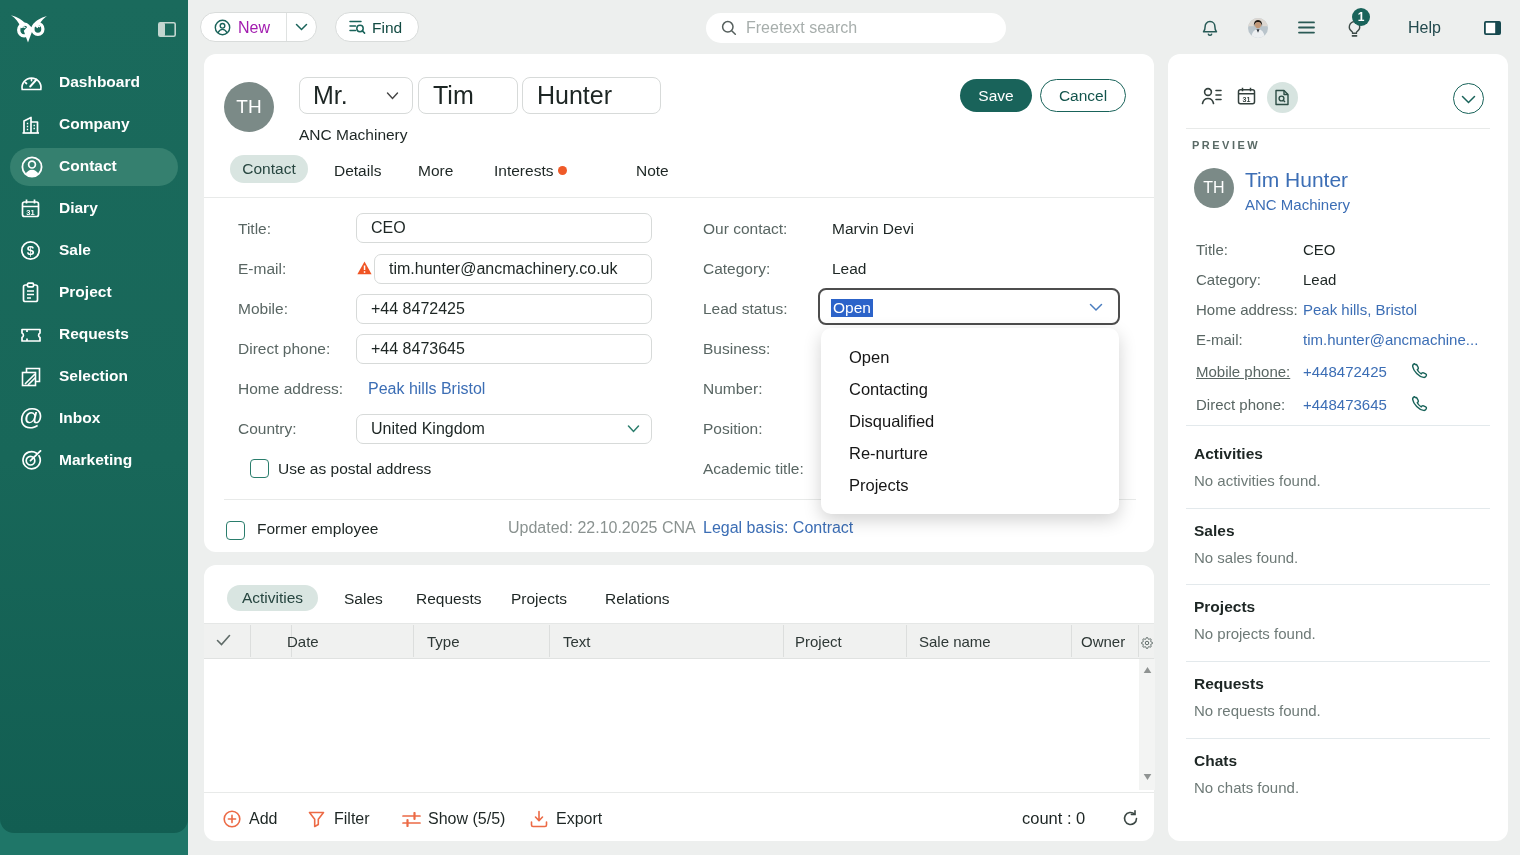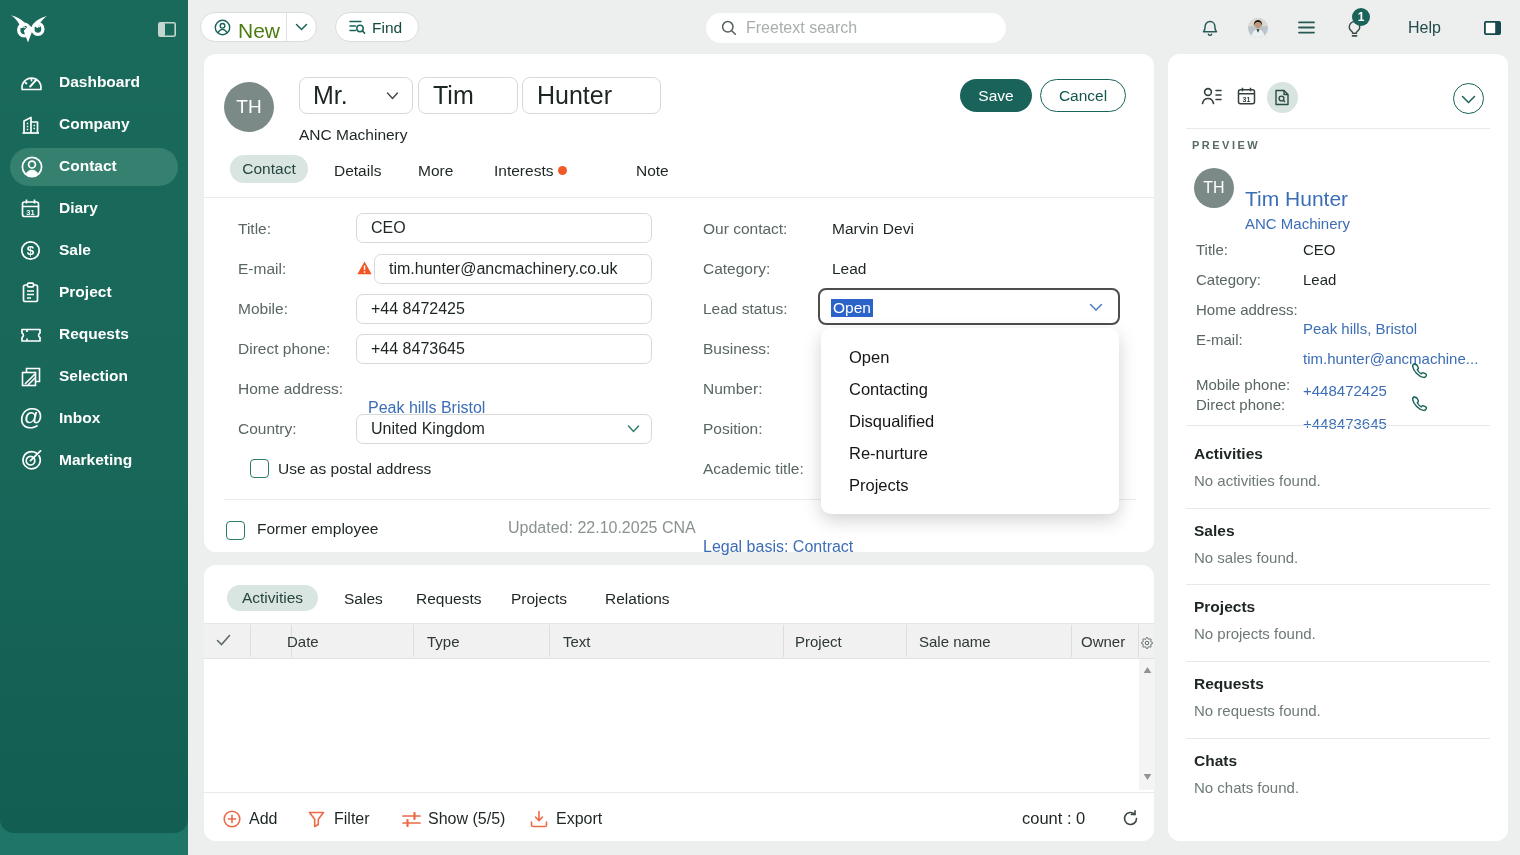--- a/index.html
+++ b/index.html
@@ -3,21 +3,21 @@
 <meta charset="utf-8">
 <style>
 * { margin:0; padding:0; box-sizing:border-box; }
 html,body { width:1520px; height:855px; }
 body { font-family:"Liberation Sans",sans-serif; background:#edefee; overflow:hidden; position:relative; color:#1d2624; }
 .abs { position:absolute; }
 .card { position:absolute; background:#fff; border-radius:12px; }
 .lbl { position:absolute; color:#596663; font-size:15.5px; }
 .val { position:absolute; color:#1d2624; font-size:15.5px; }
 .inp { position:absolute; background:#fff; border:1px solid #d7dad9; border-radius:7px; font-size:16px; color:#1d2624; display:flex; align-items:center; padding-left:14px; }
-.link { color:#3c6eb5;margin-top:19px; }
+.link { color:#3c6eb5; }
 .pill-tab { position:absolute; background:#d9e5e1; border-radius:14px; color:#274640; display:flex; align-items:center; justify-content:center; font-size:15.5px; }
 .tabtxt { position:absolute; font-size:15.5px; color:#1d2624; }
 .hdrline { position:absolute; background:#e8eae9; height:1px; }
 svg { display:block; }
 </style>
 </head>
 <body>
 
 <div class="abs" style="left:0;top:0;width:188px;height:855px;background:#1f7668;"></div>
 <div class="abs" id="sidebar" style="left:0;top:0;width:188px;height:833px;background:linear-gradient(180deg,#1a6a5c 0%,#186759 55%,#125e52 100%);border-radius:0 0 14px 14px;"></div>
@@ -112,21 +112,21 @@
  <path d="M10.5 10.7 L20.5 0.9" stroke-width="1.8"></path>
 </svg>
 
 <div class="abs" style="left:200px;top:12px;width:117px;height:30px;background:#fff;border:1px solid #d9dcdb;border-radius:15px;"></div>
 <div class="abs" style="left:286px;top:13px;width:1px;height:28px;background:#dfe2e1;"></div>
 <svg class="abs" style="left:214px;top:19px;" width="17" height="17" viewBox="0 0 17 17" fill="none" stroke="#19635a" stroke-width="1.4">
  <circle cx="8.5" cy="8.5" r="7.2"></circle>
  <circle cx="8.5" cy="6.8" r="2.3"></circle>
  <path d="M4.2 13.5 Q5.6 10.4 8.5 10.4 Q11.4 10.4 12.8 13.5" stroke-linecap="round"></path>
 </svg>
-<div class="abs" style="left:238px;top:19px;font-size:21px;color:#4d7c0f;">New</div>
+<div class="abs" style="left:238px;top:19px;font-size:16px;color:#a21caf;">New</div>
 <svg class="abs" style="left:295px;top:23px;" width="13" height="8" viewBox="0 0 13 8" fill="none" stroke="#19635a" stroke-width="1.5" stroke-linecap="round">
     <path d="M1.5 1.5 L6.5 6.5 L11.5 1.5"></path>
   </svg>
 
 <div class="abs" style="left:335px;top:12px;width:84px;height:30px;background:#fff;border:1px solid #d9dcdb;border-radius:15px;"></div>
 <svg class="abs" style="left:349px;top:20px;" width="17" height="15" viewBox="0 0 17 15" fill="none" stroke="#19635a" stroke-width="1.5" stroke-linecap="round">
  <path d="M1 1.5 h11 M1 6 h5.5 M1 10.5 h5.5"></path>
  <circle cx="11" cy="8.5" r="3.2"></circle>
  <path d="M13.4 10.9 L15.6 13.1"></path>
 </svg>
@@ -340,21 +340,21 @@
 
 <style>.plbl{position:absolute;left:1196px;color:#596663;font-size:15px;} .pval{position:absolute;left:1303px;font-size:15px;color:#1d2624;} .pval.link{color:#3c6eb5;}</style>
 <div class="plbl" style="top:241px;">Title:</div>
 <div class="pval" style="top:241px;">CEO</div>
 <div class="plbl" style="top:271px;">Category:</div>
 <div class="pval" style="top:271px;">Lead</div>
 <div class="plbl" style="top:301px;">Home address:</div>
 <div class="pval link" style="top:301px;">Peak hills, Bristol</div>
 <div class="plbl" style="top:331px;">E-mail:</div>
 <div class="pval link" style="top:331px;">tim.hunter@ancmachine...</div>
-<div class="plbl" style="top:376px;">Mobile phone:</div>
+<div class="plbl" style="top:363px;text-decoration:underline;">Mobile phone:</div>
 <div class="pval link" style="top:363px;">+448472425</div>
 <svg class="abs" style="left:1411px;top:362px;" width="17" height="17" viewBox="0 0 17 17" fill="none" stroke="#19635a" stroke-width="1.5">
     <path d="M3.8 1.8 C2.6 2.2 1.5 3.2 1.8 4.8 C2.2 7.2 3.8 9.8 6 12 C8.2 14.2 10.8 15.8 13.2 16.2 C14.8 16.5 15.8 15.4 16.2 14.2 C16.4 13.5 16.1 12.9 15.5 12.6 L13.2 11.4 C12.6 11.1 12 11.2 11.5 11.7 L10.8 12.4 C9.6 11.8 7.4 9.9 6.6 8.2 L7.3 7.5 C7.8 7 7.9 6.4 7.6 5.8 L6.4 3.5 C6.1 2.9 5.5 2.6 4.8 2.8 Z" transform="scale(0.95)"></path>
   </svg>
 <div class="plbl" style="top:396px;">Direct phone:</div>
 <div class="pval link" style="top:396px;">+448473645</div>
 <svg class="abs" style="left:1411px;top:395px;" width="17" height="17" viewBox="0 0 17 17" fill="none" stroke="#19635a" stroke-width="1.5">
     <path d="M3.8 1.8 C2.6 2.2 1.5 3.2 1.8 4.8 C2.2 7.2 3.8 9.8 6 12 C8.2 14.2 10.8 15.8 13.2 16.2 C14.8 16.5 15.8 15.4 16.2 14.2 C16.4 13.5 16.1 12.9 15.5 12.6 L13.2 11.4 C12.6 11.1 12 11.2 11.5 11.7 L10.8 12.4 C9.6 11.8 7.4 9.9 6.6 8.2 L7.3 7.5 C7.8 7 7.9 6.4 7.6 5.8 L6.4 3.5 C6.1 2.9 5.5 2.6 4.8 2.8 Z" transform="scale(0.95)"></path>
   </svg>
 <div class="hdrline" style="left:1186px;top:425px;width:304px;background:#e3e9ec;"></div>

